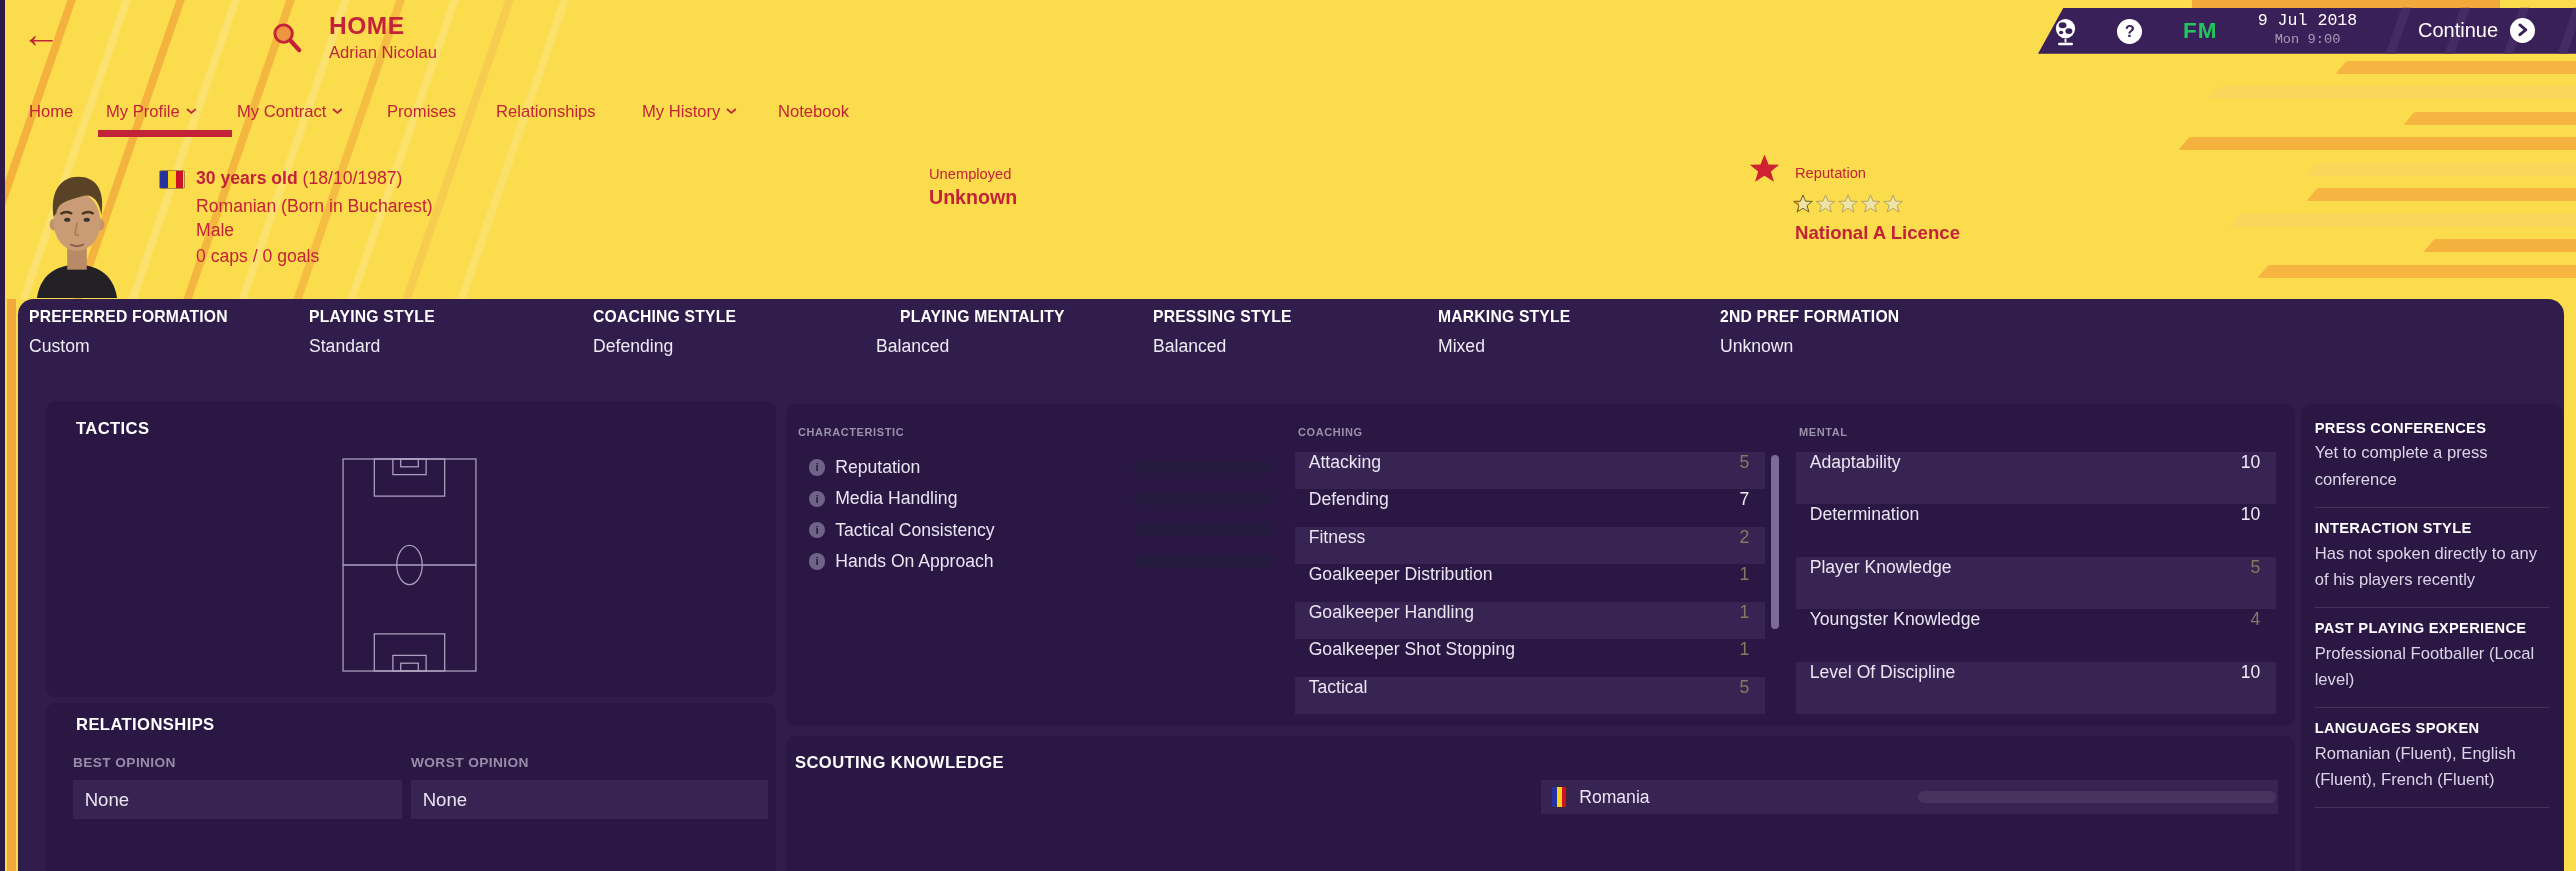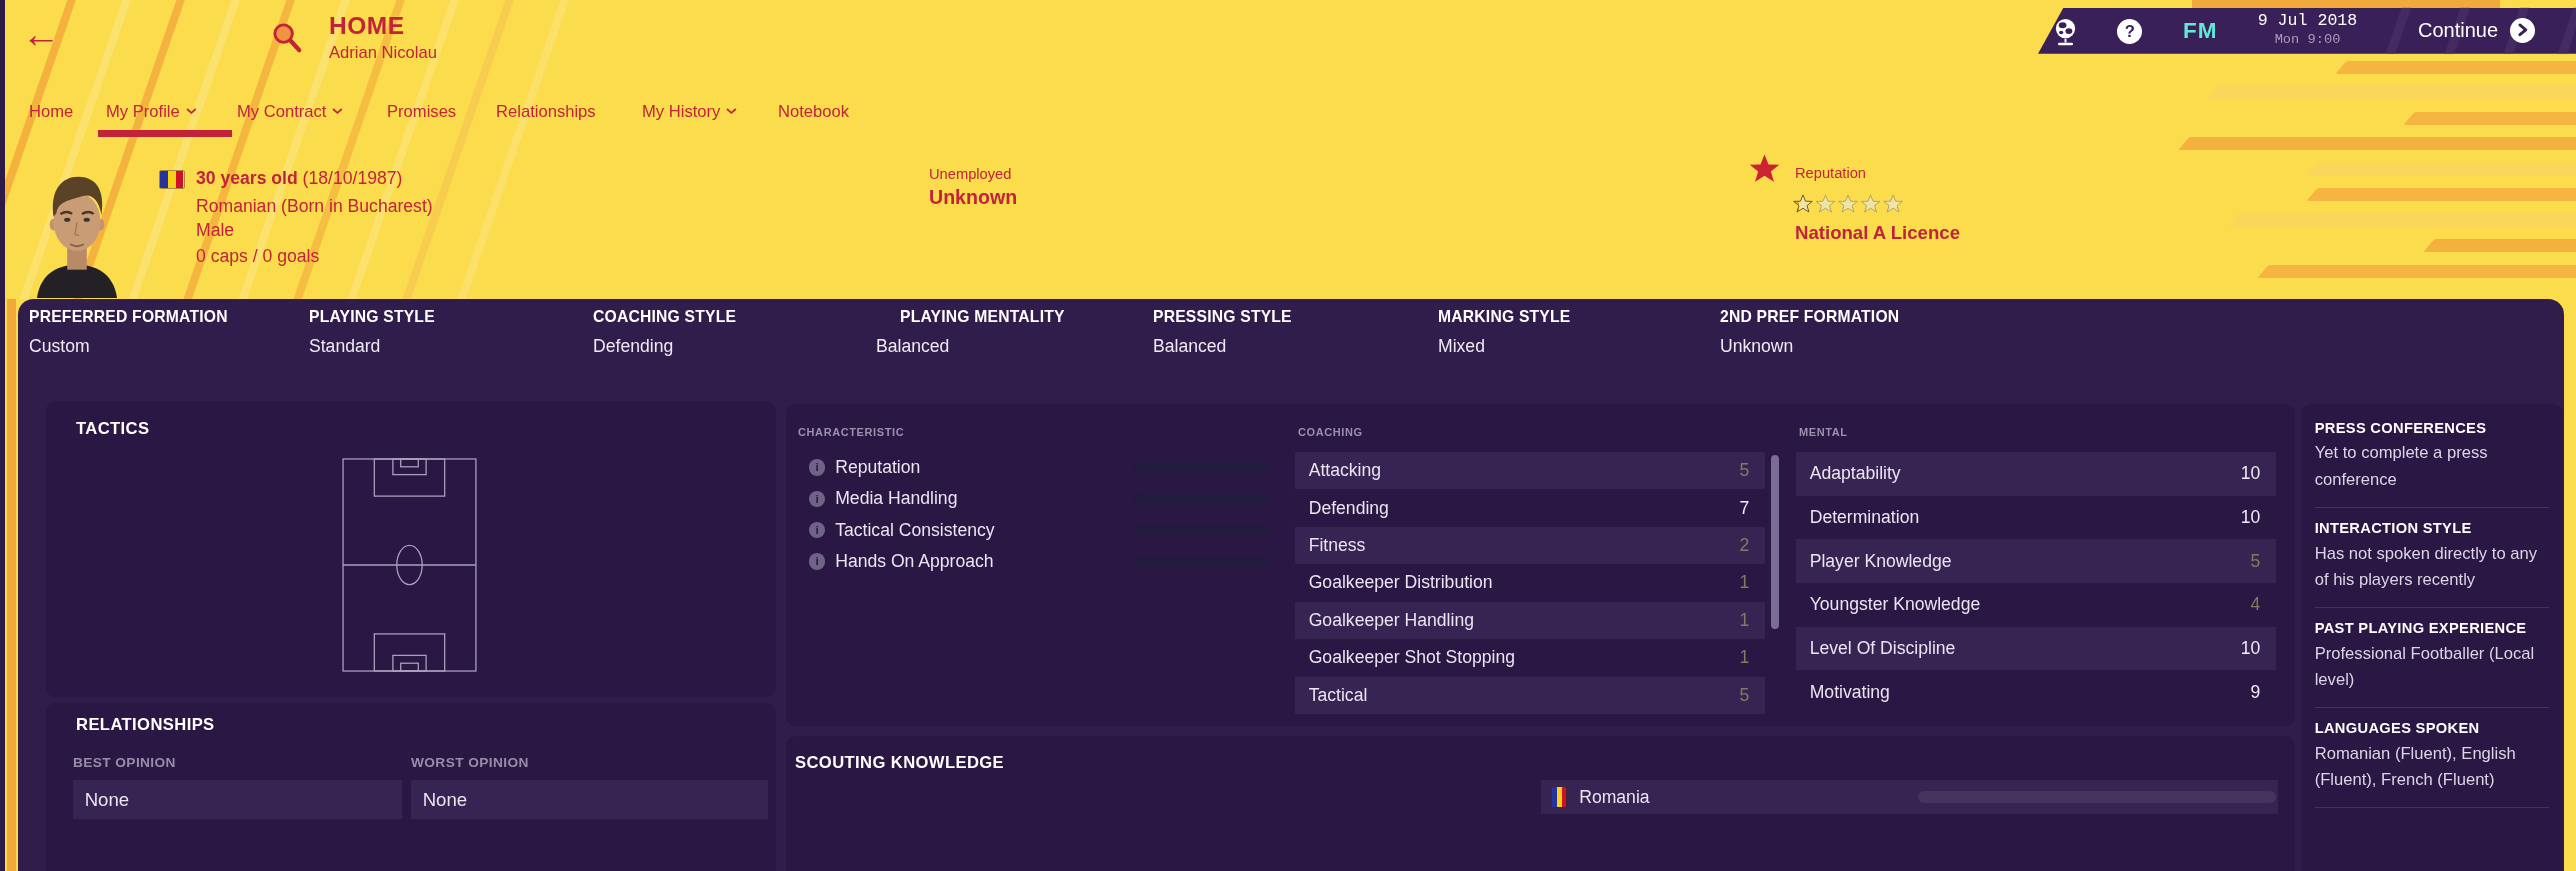--- a/index.html
+++ b/index.html
@@ -21,21 +21,21 @@
   .search-btn{position:absolute;left:270px;top:19.6px;width:35px;height:35px;cursor:pointer;}
   .page-title{position:absolute;left:329px;top:11.7px;font-size:24.5px;font-weight:bold;color:#C32338;letter-spacing:0.5px;}
   .page-subtitle{position:absolute;left:329px;top:43px;font-size:16.6px;color:#C32338;}
 
   .topbar{position:absolute;left:2038px;top:7.8px;width:538px;height:46px;background:#3A2058;
           clip-path:polygon(25.4px 0,100% 0,100% 100%,0 100%);}
   .topbar .tb-stripe{position:absolute;top:-19.6px;width:8.8px;height:108px;background:#4A3168;transform:rotate(19deg);opacity:.7;}
   .tb-icon{position:absolute;top:8.8px;width:27px;height:29px;cursor:pointer;}
   .tb-help{position:absolute;top:10.8px;width:25.4px;height:25.4px;border-radius:50%;background:#fff;color:#3A2058;
            font-weight:bold;font-size:16.6px;text-align:center;line-height:25.4px;cursor:pointer;}
-  .tb-fm{position:absolute;top:9.8px;font-size:22.5px;font-weight:bold;color:#5eead4;letter-spacing:1px;cursor:pointer;}
+  .tb-fm{position:absolute;top:9.8px;font-size:22.5px;font-weight:bold;color:#22c55e;letter-spacing:1px;cursor:pointer;}
   .tb-date{position:absolute;left:206px;top:2.9px;width:127px;text-align:center;cursor:pointer;font-family:Liberation Mono, monospace;}
   .tb-date-main{font-size:16.6px;color:#fff;}
   .tb-date-sub{font-size:13.7px;color:#A79DB9;margin-top:2px;}
   .tb-continue{position:absolute;left:380px;top:9.8px;display:flex;align-items:center;gap:11.7px;cursor:pointer;}
   .tb-continue .lbl{font-size:20px;color:#fff;}
   .cont-circle{width:25.4px;height:25.4px;border-radius:50%;background:#fff;display:flex;align-items:center;justify-content:center;}
 
   
   .nav-item{position:absolute;top:99px;height:25.4px;display:flex;align-items:center;gap:5.9px;
             font-size:16.6px;color:#C32338;cursor:pointer;white-space:nowrap;}
@@ -69,21 +69,21 @@
   .char-rows{position:absolute;left:801px;top:452px;width:470px;height:125px;display:flex;flex-direction:column;}
   .char-row{flex:1;display:flex;align-items:center;position:relative;}
   .info-ic{width:16.6px;height:16.6px;border-radius:50%;background:#6F6488;color:#2A1744;font-weight:bold;
            font-size:11.7px;text-align:center;line-height:16.6px;margin-left:7.8px;flex:0 0 auto;}
   .char-row .clabel{margin-left:9.8px;font-size:17.6px;color:#E9E5F1;}
   .char-bar{position:absolute;right:0;width:137px;height:11.7px;border-radius:5.9px;background:#221B3D;overflow:hidden;}
   .char-fill{height:100%;border-radius:5.9px;background:#4BA5E8;}
 
   
   .attr-table{position:absolute;top:452px;height:262px;display:flex;flex-direction:column;}
-  .arow{flex:1;display:flex;align-items:center;justify-content:space-between;padding:0 15.7px 0 13.7px;}
+  .arow{flex:1;display:flex;align-items:flex-start;justify-content:space-between;padding:0 15.7px 0 13.7px;}
   .arow:nth-child(odd){background:#382452;}
   .alabel{font-size:17.6px;color:#E9E5F1;}
   .attr-value{font-size:17.6px;}
   .vscroll{position:absolute;left:1771px;top:455px;width:7.8px;height:174px;border-radius:3.9px;background:#7A6C95;cursor:pointer;}
 
   
   .scout-row{position:absolute;left:1541px;top:780px;width:737px;height:34px;background:#382452;
              display:flex;align-items:center;}
   .flag-sm{position:relative;left:0;width:14.7px;height:19.6px;margin-left:9.8px;border-radius:2px;}
   .scout-name{margin-left:11.7px;font-size:17.6px;color:#E9E5F1;}
@@ -387,24 +387,20 @@
         <span class="attr-value" style="color: rgb(133, 122, 95);">5</span>
       </div>
     <div class="arow">
         <span class="alabel">Youngster Knowledge</span>
         <span class="attr-value" style="color: rgb(133, 122, 95);">4</span>
       </div>
     <div class="arow">
         <span class="alabel">Level Of Discipline</span>
         <span class="attr-value" style="color: rgb(239, 236, 246);">10</span>
       </div>
-    <div class="arow">
-        <span class="alabel">Motivating</span>
-        <span class="attr-value" style="color: rgb(239, 236, 246);">9</span>
-      </div>
   </div>
 
   <div class="panel" style="left:786px;top:736px;width:1509px;height:135px;border-radius:9.8px 9.8px 0 0"></div>
   <div class="sec-head" style="left:795px;top:753px">SCOUTING KNOWLEDGE</div>
   <div class="scout-row">
     <span class="flag flag-sm">
       <i style="background:#26339F"></i>
         <i style="background:#F7D117"></i>
         <i style="background:#CE1126"></i>
     </span>

